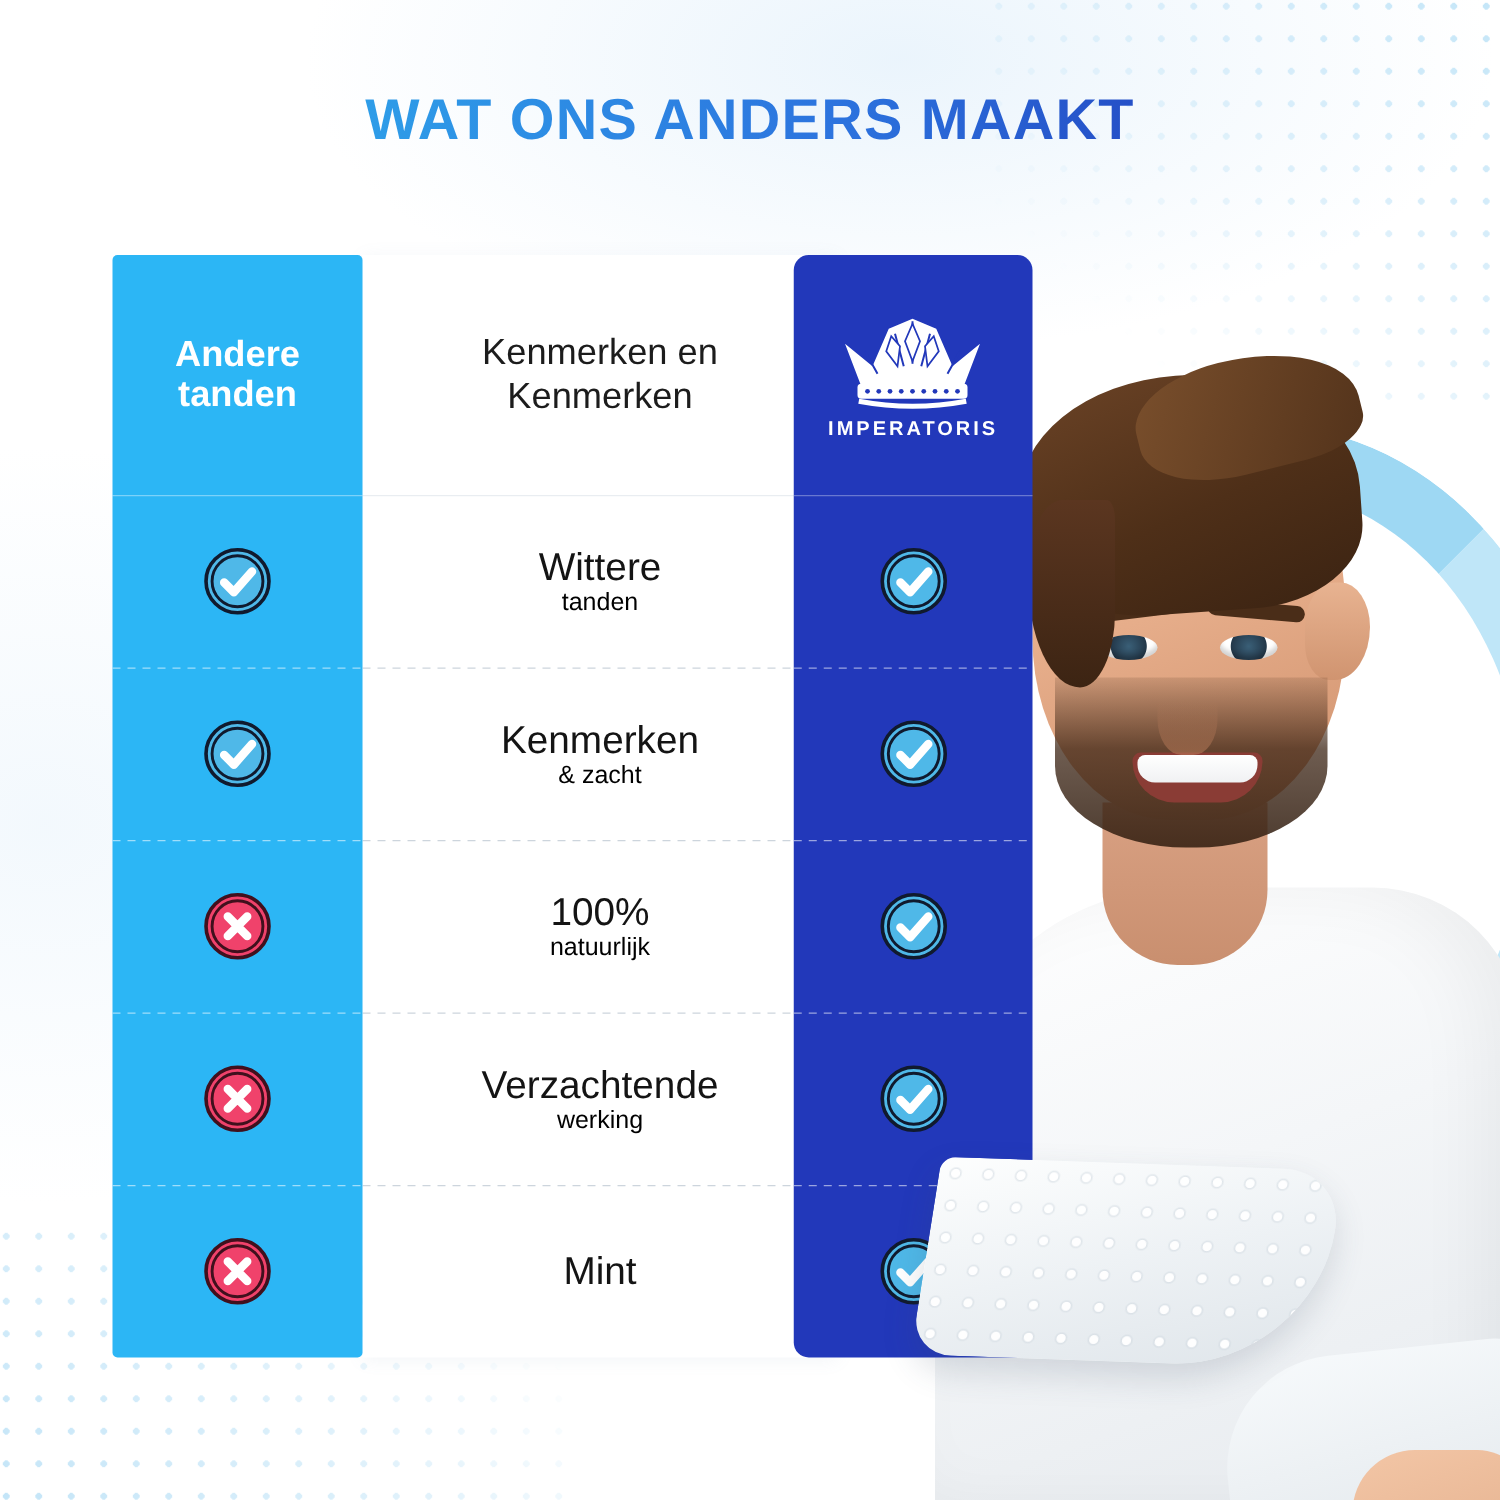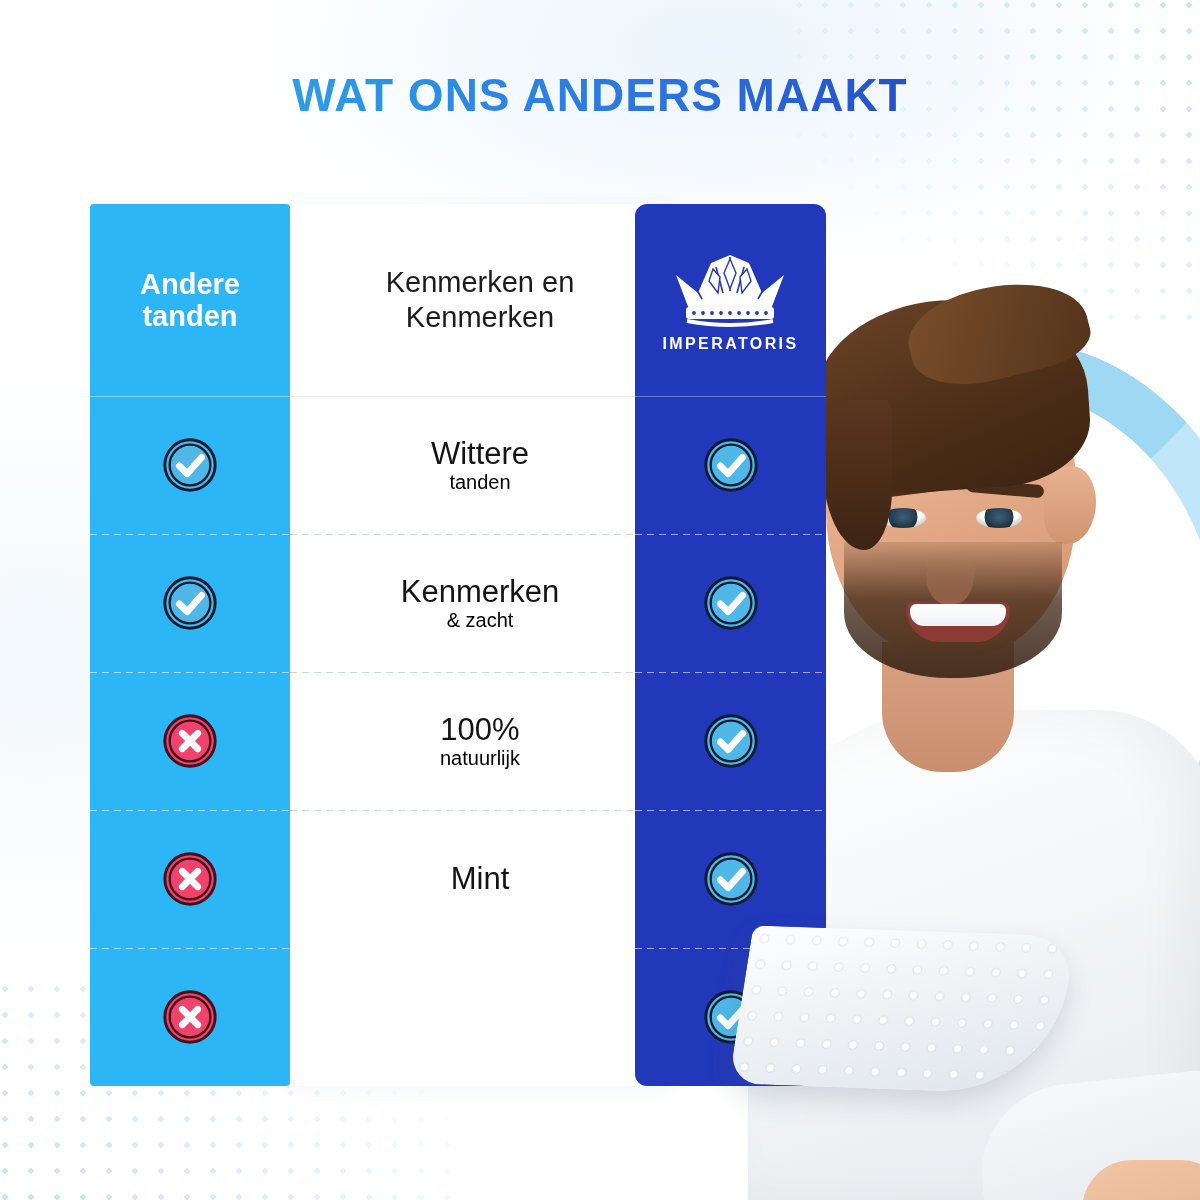--- a/index.html
+++ b/index.html
@@ -400,20 +400,26 @@
         <div class="row">
           <span class="feature-text">
             <span class="feature-main">Kenmerken</span>
             <span class="feature-sub">&amp; zacht</span>
           </span>
         </div>
         <div class="row">
           <span class="feature-text">
             <span class="feature-main">100%</span>
             <span class="feature-sub">natuurlijk</span>
+          </span>
+        </div>
+        <div class="row">
+          <span class="feature-text">
+            <span class="feature-main">Verzachtende</span>
+            <span class="feature-sub">werking</span>
           </span>
         </div>
         <div class="row">
           <span class="feature-text">
             <span class="feature-main">Mint</span>
           </span>
         </div>
       </div>
     </div>
 

